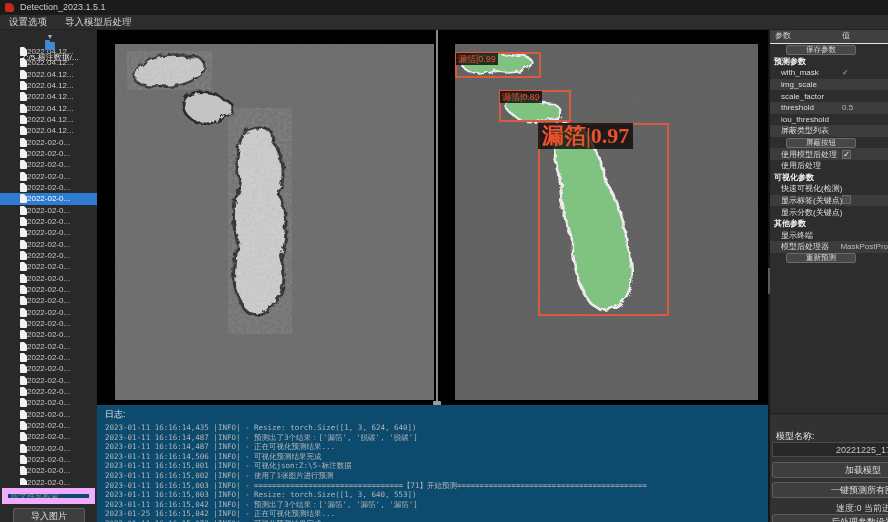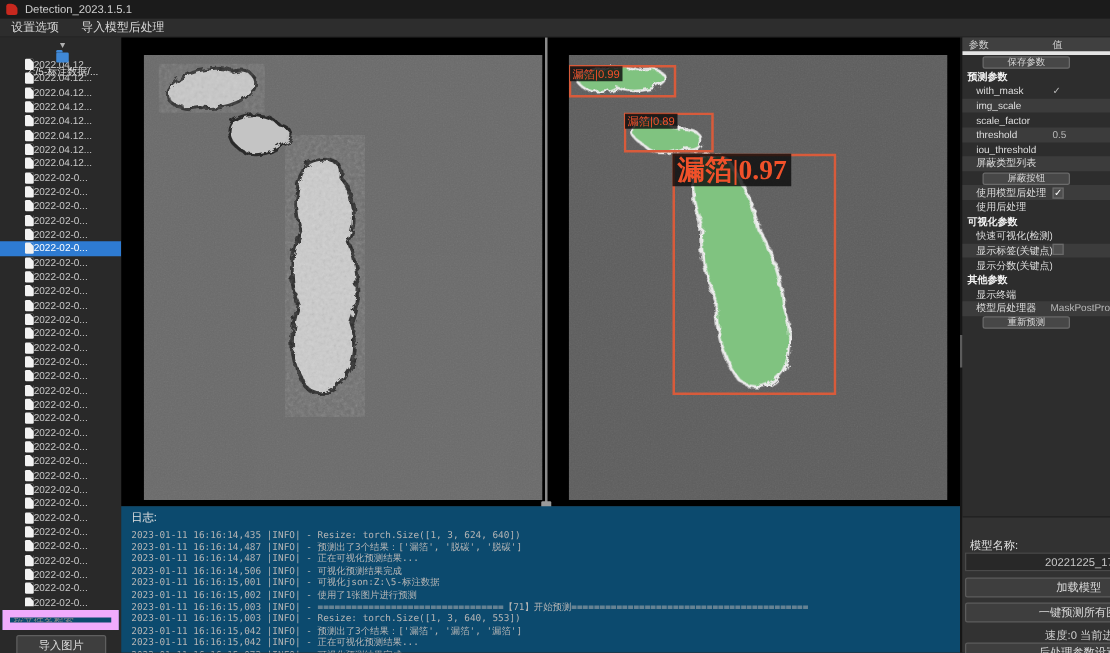--- a/index.html
+++ b/index.html
@@ -53,21 +53,21 @@
   
   #log-panel { position:absolute; left:97px; top:405px; width:671px; height:117px; background:#0c4a6e; padding:3px 0 0 8px; overflow:hidden; }
   #log-title { font-size:9px; color:#e0e0e0; margin-bottom:2px; }
   .log-line { font-family:"DejaVu Sans Mono", monospace; font-size:7.5px; line-height:9.6px;
     color:#b5b5b5; white-space:nowrap; }
 
   
   #right-gap { position:absolute; left:768px; top:30px; width:2px; height:492px; background:#161616; }
   #params-scroll-handle { position:absolute; left:768px; top:268px; width:2px; height:26px; background:#5c5c5c; }
   #right-panel { position:absolute; left:770px; top:30px; width:118px; height:492px; background:#2d2d2d; }
-  #params-header { display:flex; height:14px; background:#404040; border-bottom:3px solid #e5e5e5; align-items:flex-start; }
+  #params-header { display:flex; height:14px; background:#404040; border-bottom:1px solid #e5e5e5; align-items:flex-start; }
   #params-header .col1 { width:72px; padding-left:5px; font-size:8px; color:#cfcfcf; }
   #params-header .col2 { font-size:8px; color:#cfcfcf; }
   .p-row { display:flex; align-items:center; height:11.6px; }
   .p-row.shade1 { background:#3c3c3c; }
   .p-row .p-label { width:72px; padding-left:11px; font-size:8px; color:#dedede; white-space:nowrap; overflow:hidden; }
   .p-row .p-val { font-size:8px; color:#b9b9b9; white-space:nowrap; }
   .p-section { height:11.6px; line-height:11.6px; padding-left:4px; font-size:8px; font-weight:bold; color:#f2f2f2; }
   .p-btnrow { height:11.6px; display:flex; align-items:center; }
   .p-btn { margin-left:16px; width:70px; height:10px; background:#474747; border:1px solid #6b6b6b;
     border-radius:2px; color:#d8d8d8; font-size:7.5px; line-height:8px; padding:0; }
@@ -335,21 +335,21 @@
   <div id="log-lines">
       <div class="log-line">2023-01-11 16:16:14,435 |INFO| - Resize: torch.Size([1, 3, 624, 640])</div>
       <div class="log-line">2023-01-11 16:16:14,487 |INFO| - 预测出了3个结果：['漏箔', '脱碳', '脱碳']</div>
       <div class="log-line">2023-01-11 16:16:14,487 |INFO| - 正在可视化预测结果...</div>
       <div class="log-line">2023-01-11 16:16:14,506 |INFO| - 可视化预测结果完成</div>
       <div class="log-line">2023-01-11 16:16:15,001 |INFO| - 可视化json:Z:\5-标注数据</div>
       <div class="log-line">2023-01-11 16:16:15,002 |INFO| - 使用了1张图片进行预测</div>
       <div class="log-line">2023-01-11 16:16:15,003 |INFO| - =================================【71】开始预测==========================================</div>
       <div class="log-line">2023-01-11 16:16:15,003 |INFO| - Resize: torch.Size([1, 3, 640, 553])</div>
       <div class="log-line">2023-01-11 16:16:15,042 |INFO| - 预测出了3个结果：['漏箔', '漏箔', '漏箔']</div>
-      <div class="log-line">2023-01-11 16:16:15,042 |INFO| - 正在可视化预测结果...</div>
+      <div class="log-line">2023-01-25 16:16:15,042 |INFO| - 正在可视化预测结果...</div>
       <div class="log-line">2023-01-11 16:16:15,073 |INFO| - 可视化预测结果完成</div>
     </div>
 </div>
 
 <div id="right-gap"></div>
 <div id="params-scroll-handle"></div>
 
 <div id="right-panel">
   <div id="params-header">
     <span class="col1">参数</span>

